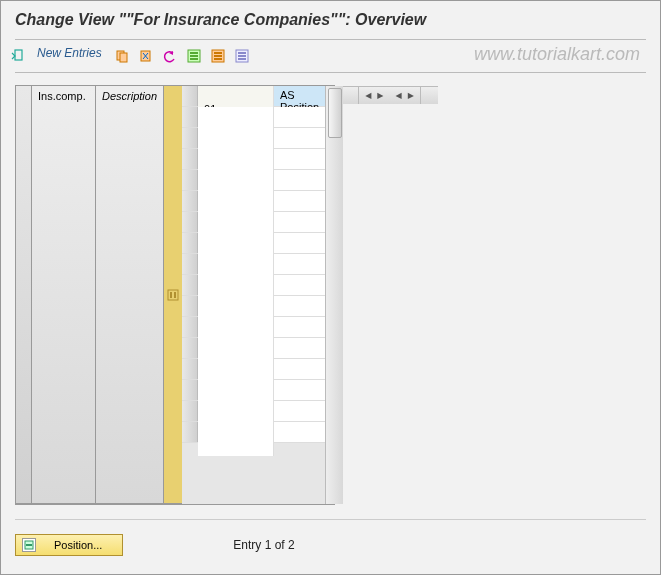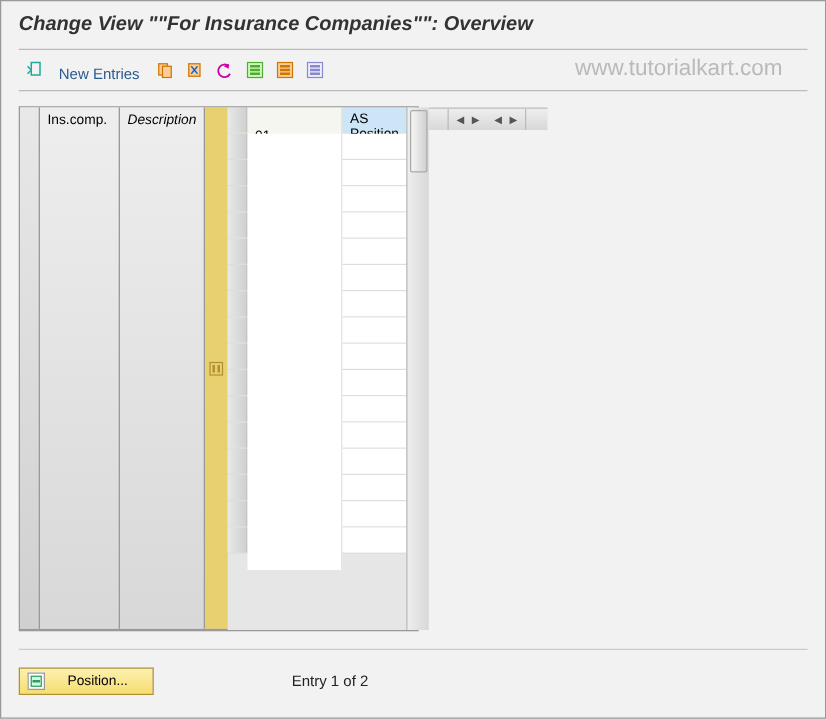--- a/index.html
+++ b/index.html
@@ -2,25 +2,25 @@
 <html><head>
   <meta charset="utf-8">
   <style>
     * { box-sizing: border-box; margin: 0; padding: 0; font-family: Arial, sans-serif; }
     body { background: #f2f2f2; width: 661px; height: 575px; position: relative; border: 1px solid #999; }
     
     .title-bar { padding: 10px 14px 6px; }
     .title-text { font-size: 16px; font-weight: bold; font-style: italic; color: #333; }
     .title-sep { border-top: 1px solid #bbb; margin: 4px 14px 0; }
     
-    .toolbar { display: flex; align-items: flex-end; padding: 6px 16px; gap: 4px; position: relative; }
+    .toolbar { display: flex; align-items: flex-start; padding: 6px 6px; gap: 4px; position: relative; font-style: italic; }
     .toolbar-sep { border-top: 1px solid #bbb; margin: 0 14px; }
     .tb-icon { width: 20px; height: 20px; display: inline-flex; align-items: center; justify-content: center; }
     .tb-link { font-size: 12px; color: #2a5b8f; margin: 0 6px; }
-    .watermark { position: absolute; right: 34px; top: 4px; font-size: 18px; color: rgba(130,130,130,0.5); font-family: Verdana, sans-serif; }
+    .watermark { position: absolute; right: 20px; top: 4px; font-size: 18px; color: rgba(130,130,130,0.5); font-family: Verdana, sans-serif; }
     
     .table-container { margin: 12px 0 0 14px; width: 320px; height: 420px; border: 1px solid #999; background: #e6e6e6; display: flex; flex-direction: row; }
     .table-header { display: flex; background: #d0d0d0; border-bottom: 1px solid #999; }
     .th { font-size: 11px; padding: 4px 6px; border-right: 1px solid #999; background: linear-gradient(#eee,#d8d8d8); }
     .th-sel { width: 16px; background: linear-gradient(#e8e8e8,#d0d0d0); border-right: 1px solid #999; }
     .th-code { width: 64px; }
     .th-desc { flex: 1; font-style: italic; }
     .th-config { width: 18px; background: #e8d070; display:flex; align-items:center; justify-content:center; }
     .tr { display: flex; height: 21px; border-bottom: 1px solid #ddd; }
     .td-sel { width: 16px; background: linear-gradient(to right,#e8e8e8,#d0d0d0); border-right: 1px solid #bbb; }

